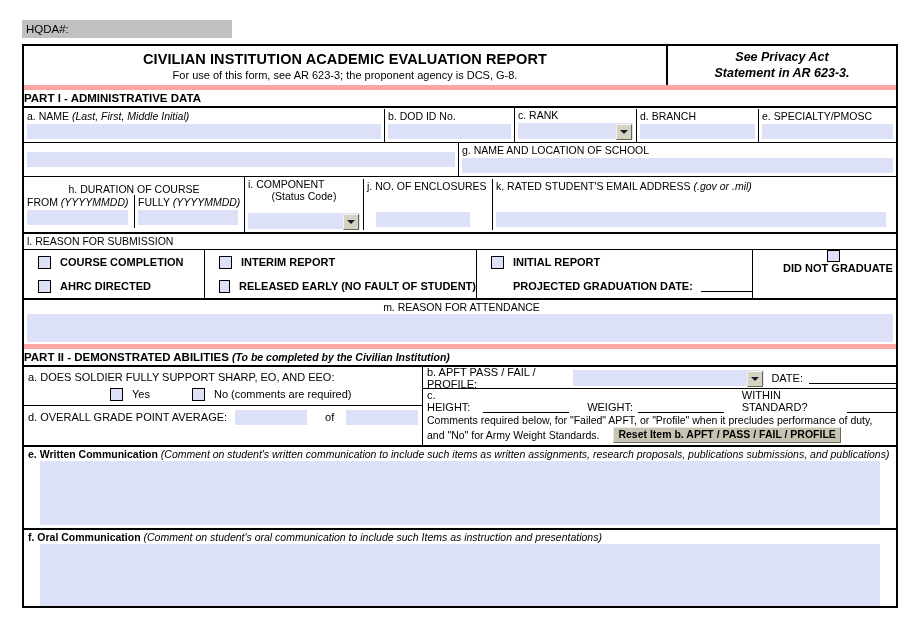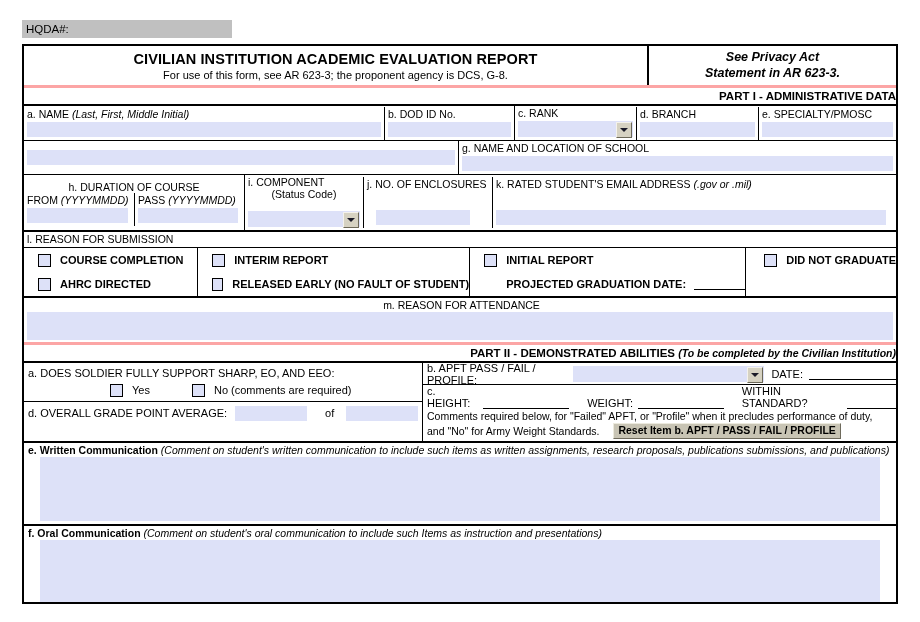--- a/index.html
+++ b/index.html
@@ -72,41 +72,41 @@
   .title-line1 {
     font-size: 14.5px;
     font-weight: bold;
     letter-spacing: 0.1px;
   }
   .title-line2 {
     font-size: 11px;
     margin-top: 2px;
   }
   .privacy-block {
-    width: 249px;
+    width: 230px;
     border-left: 2px solid #000;
     box-sizing: border-box;
     display: flex;
     flex-direction: column;
     align-items: center;
     justify-content: center;
     text-align: center;
     font-weight: bold;
     font-style: italic;
     font-size: 12.5px;
     line-height: 1.25;
   }
 
   
   .part-banner {
-    text-align: right;
+    text-align: left;
     font-weight: bold;
     font-size: 11.5px;
     padding: 2px 0 2px 0;
-    border-top: 3px solid #fca5a5;
+    border-top: 5px solid #fca5a5;
   }
   .part-banner .sub {
     font-weight: bold;
     font-style: italic;
     font-size: 10.5px;
   }
 
   
   .lbl {
     font-size: 10.5px;
@@ -271,21 +271,21 @@
         <div class="row">
           <div class="cell" style="width:110px;">
             <div class="lbl">
               <span>FROM</span>
               <span class="it">(YYYYMMDD)</span>
             </div>
             <div class="fld" style="margin-right:6px;"></div>
           </div>
           <div class="cell bl" style="width:110px;">
             <div class="lbl">
-              <span>PASS</span>
+              <span>FULLY</span>
               <span class="it">(YYYYMMDD)</span>
             </div>
             <div class="fld" style="margin-right:6px;"></div>
           </div>
         </div>
       </div>
       <div class="cell bl" style="width:119px;">
         <div class="lbl">i. COMPONENT</div>
         <div class="lbl center it" style="padding-left:0;margin-top:-1px;">(Status Code)</div>
         <div class="dd-wrap" style="margin-top:11px;">
@@ -339,21 +339,21 @@
             <span class="cbx"></span>
             <span class="cbx-label">INITIAL REPORT</span>
           </div>
           <div class="cbx-row" style="padding-left:36px;">
             <span class="cbx-label" style="margin-left:0;">PROJECTED GRADUATION DATE:</span>
             <span class="underline" style="width:84px;margin-left:8px;"></span>
           </div>
         </div>
 
         <div class="cell bl" style="flex:1;">
-          <div class="cbx-row" style="padding-left:18px;">
+          <div class="cbx-row" style="padding-left:18px;flex-direction:column;">
             <span class="cbx"></span>
             <span class="cbx-label">DID NOT GRADUATE</span>
           </div>
           <div class="cbx-row"></div>
         </div>
       </div>
     </div>
 
     <div class="bt2">
       <div class="lbl" style="padding:1px 0 0 3px;text-align:center;">m. REASON FOR ATTENDANCE</div>

